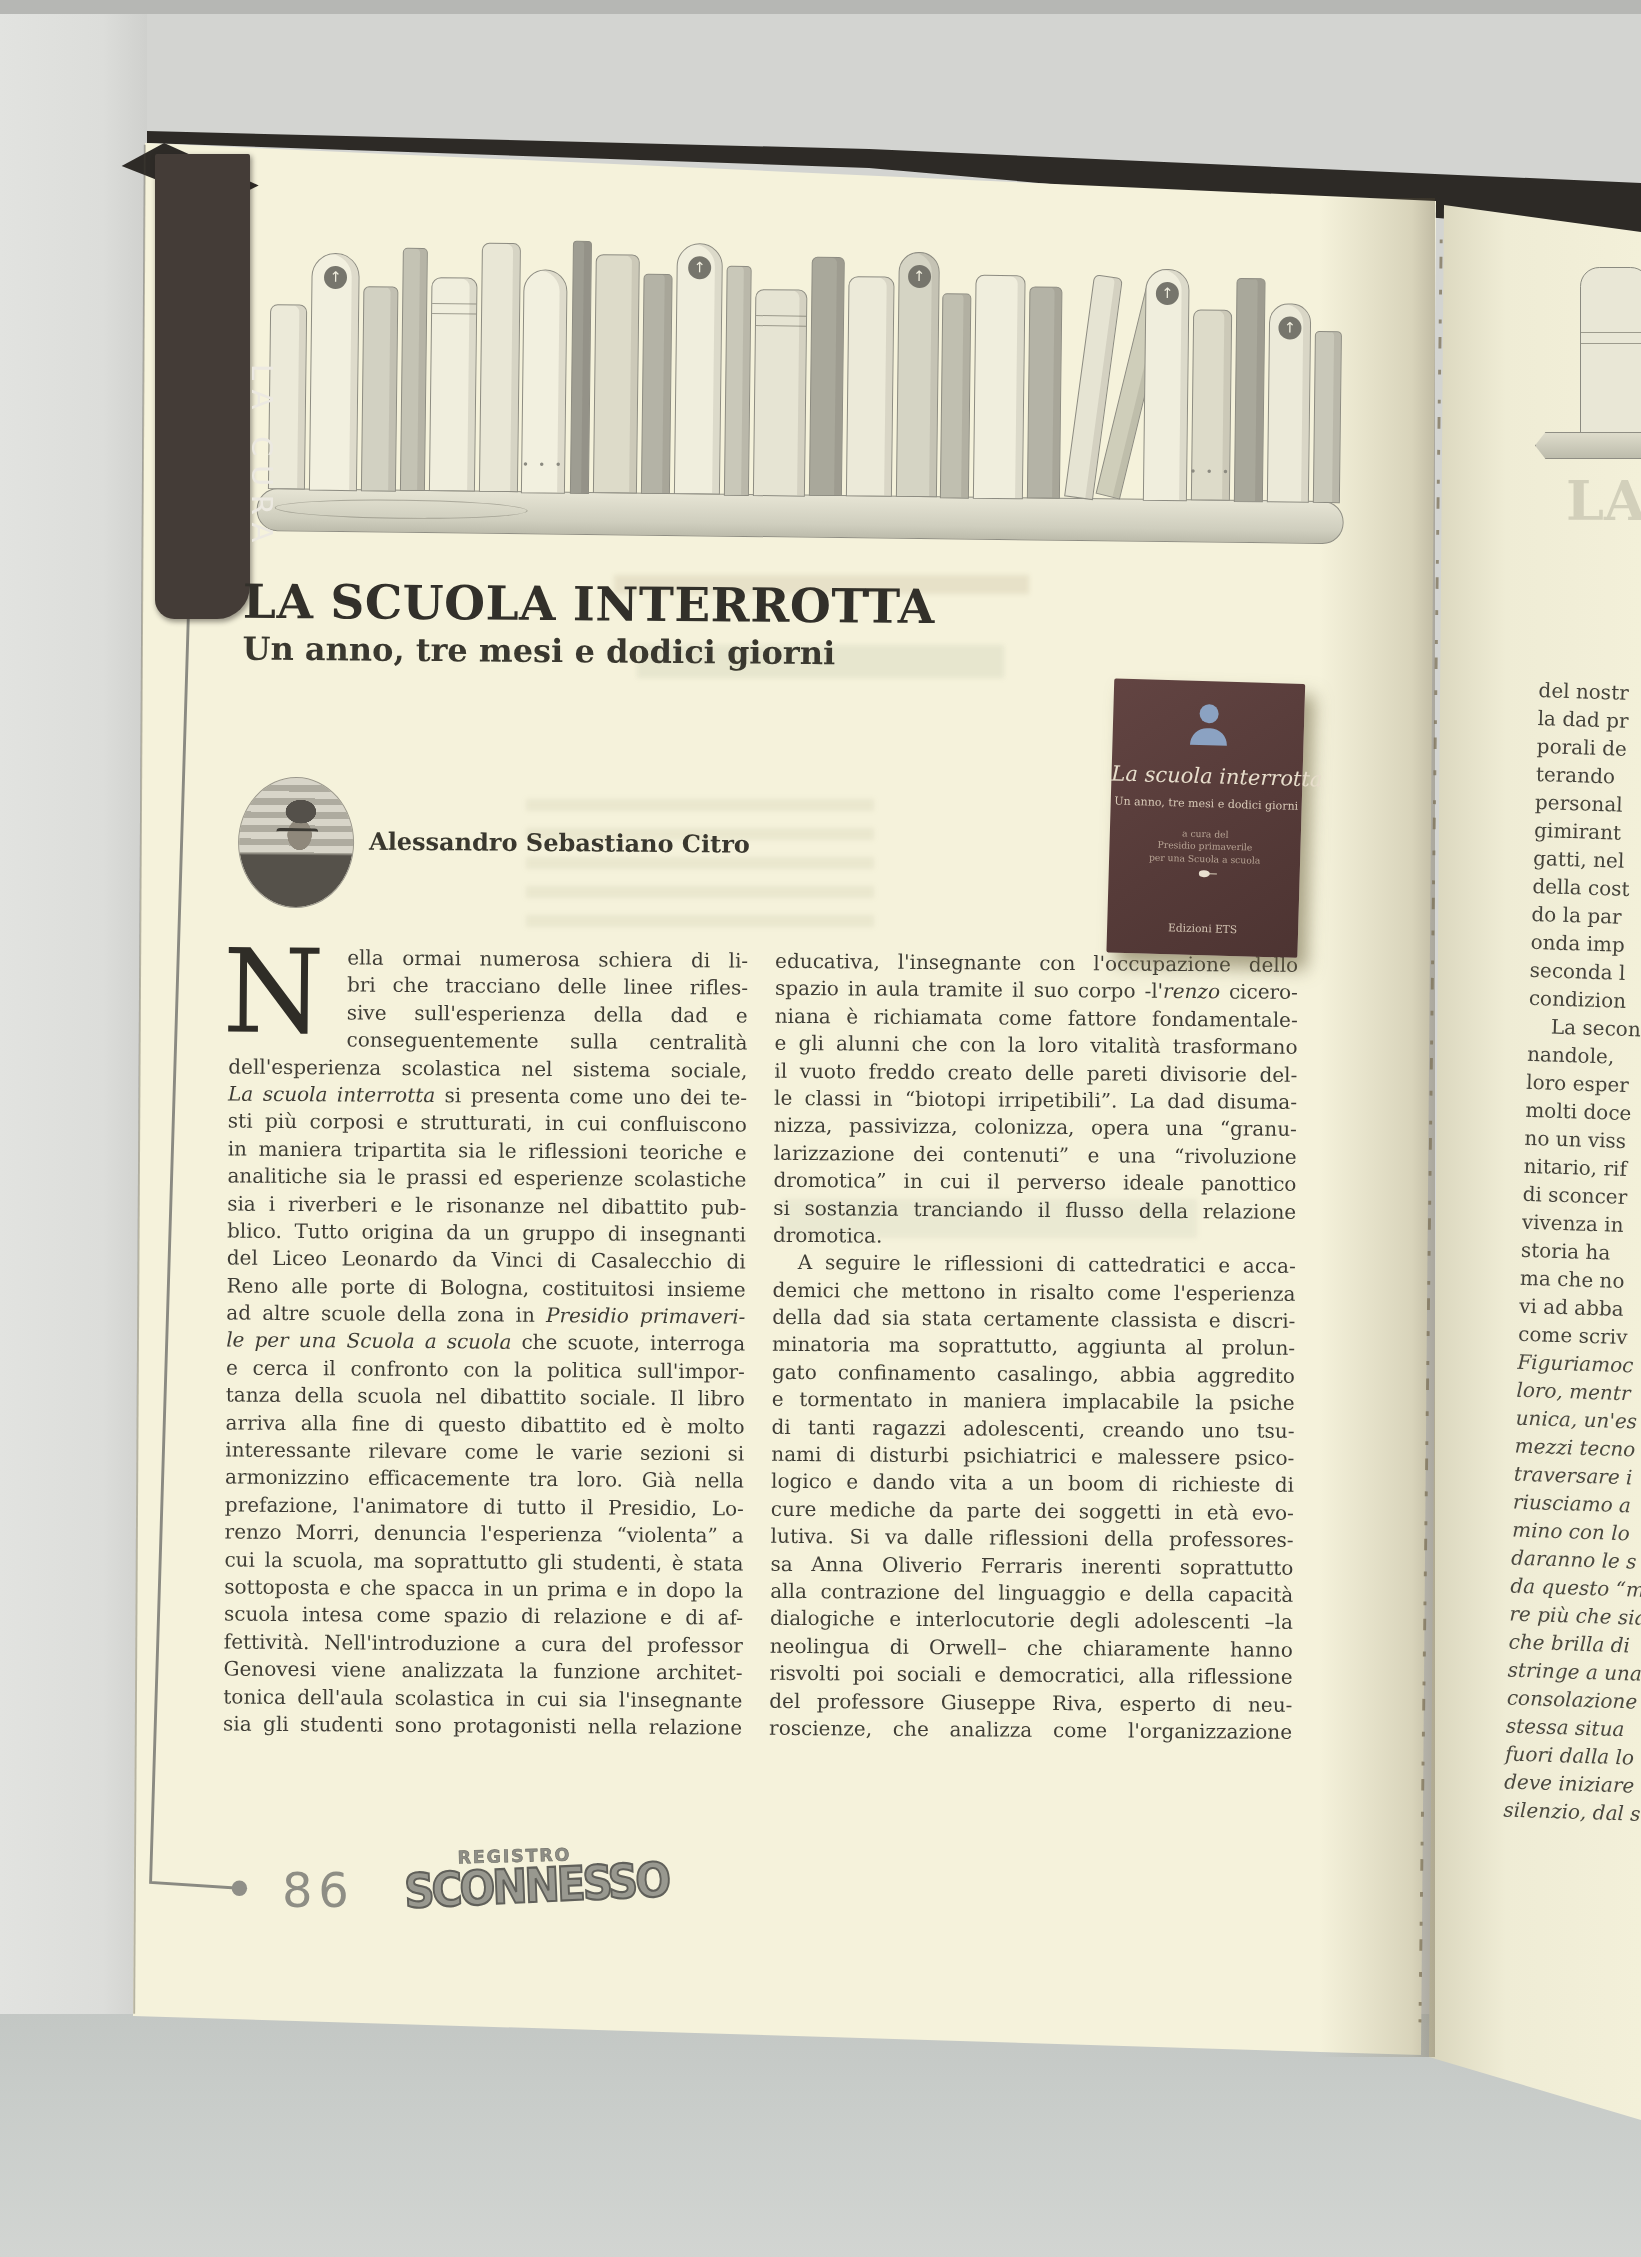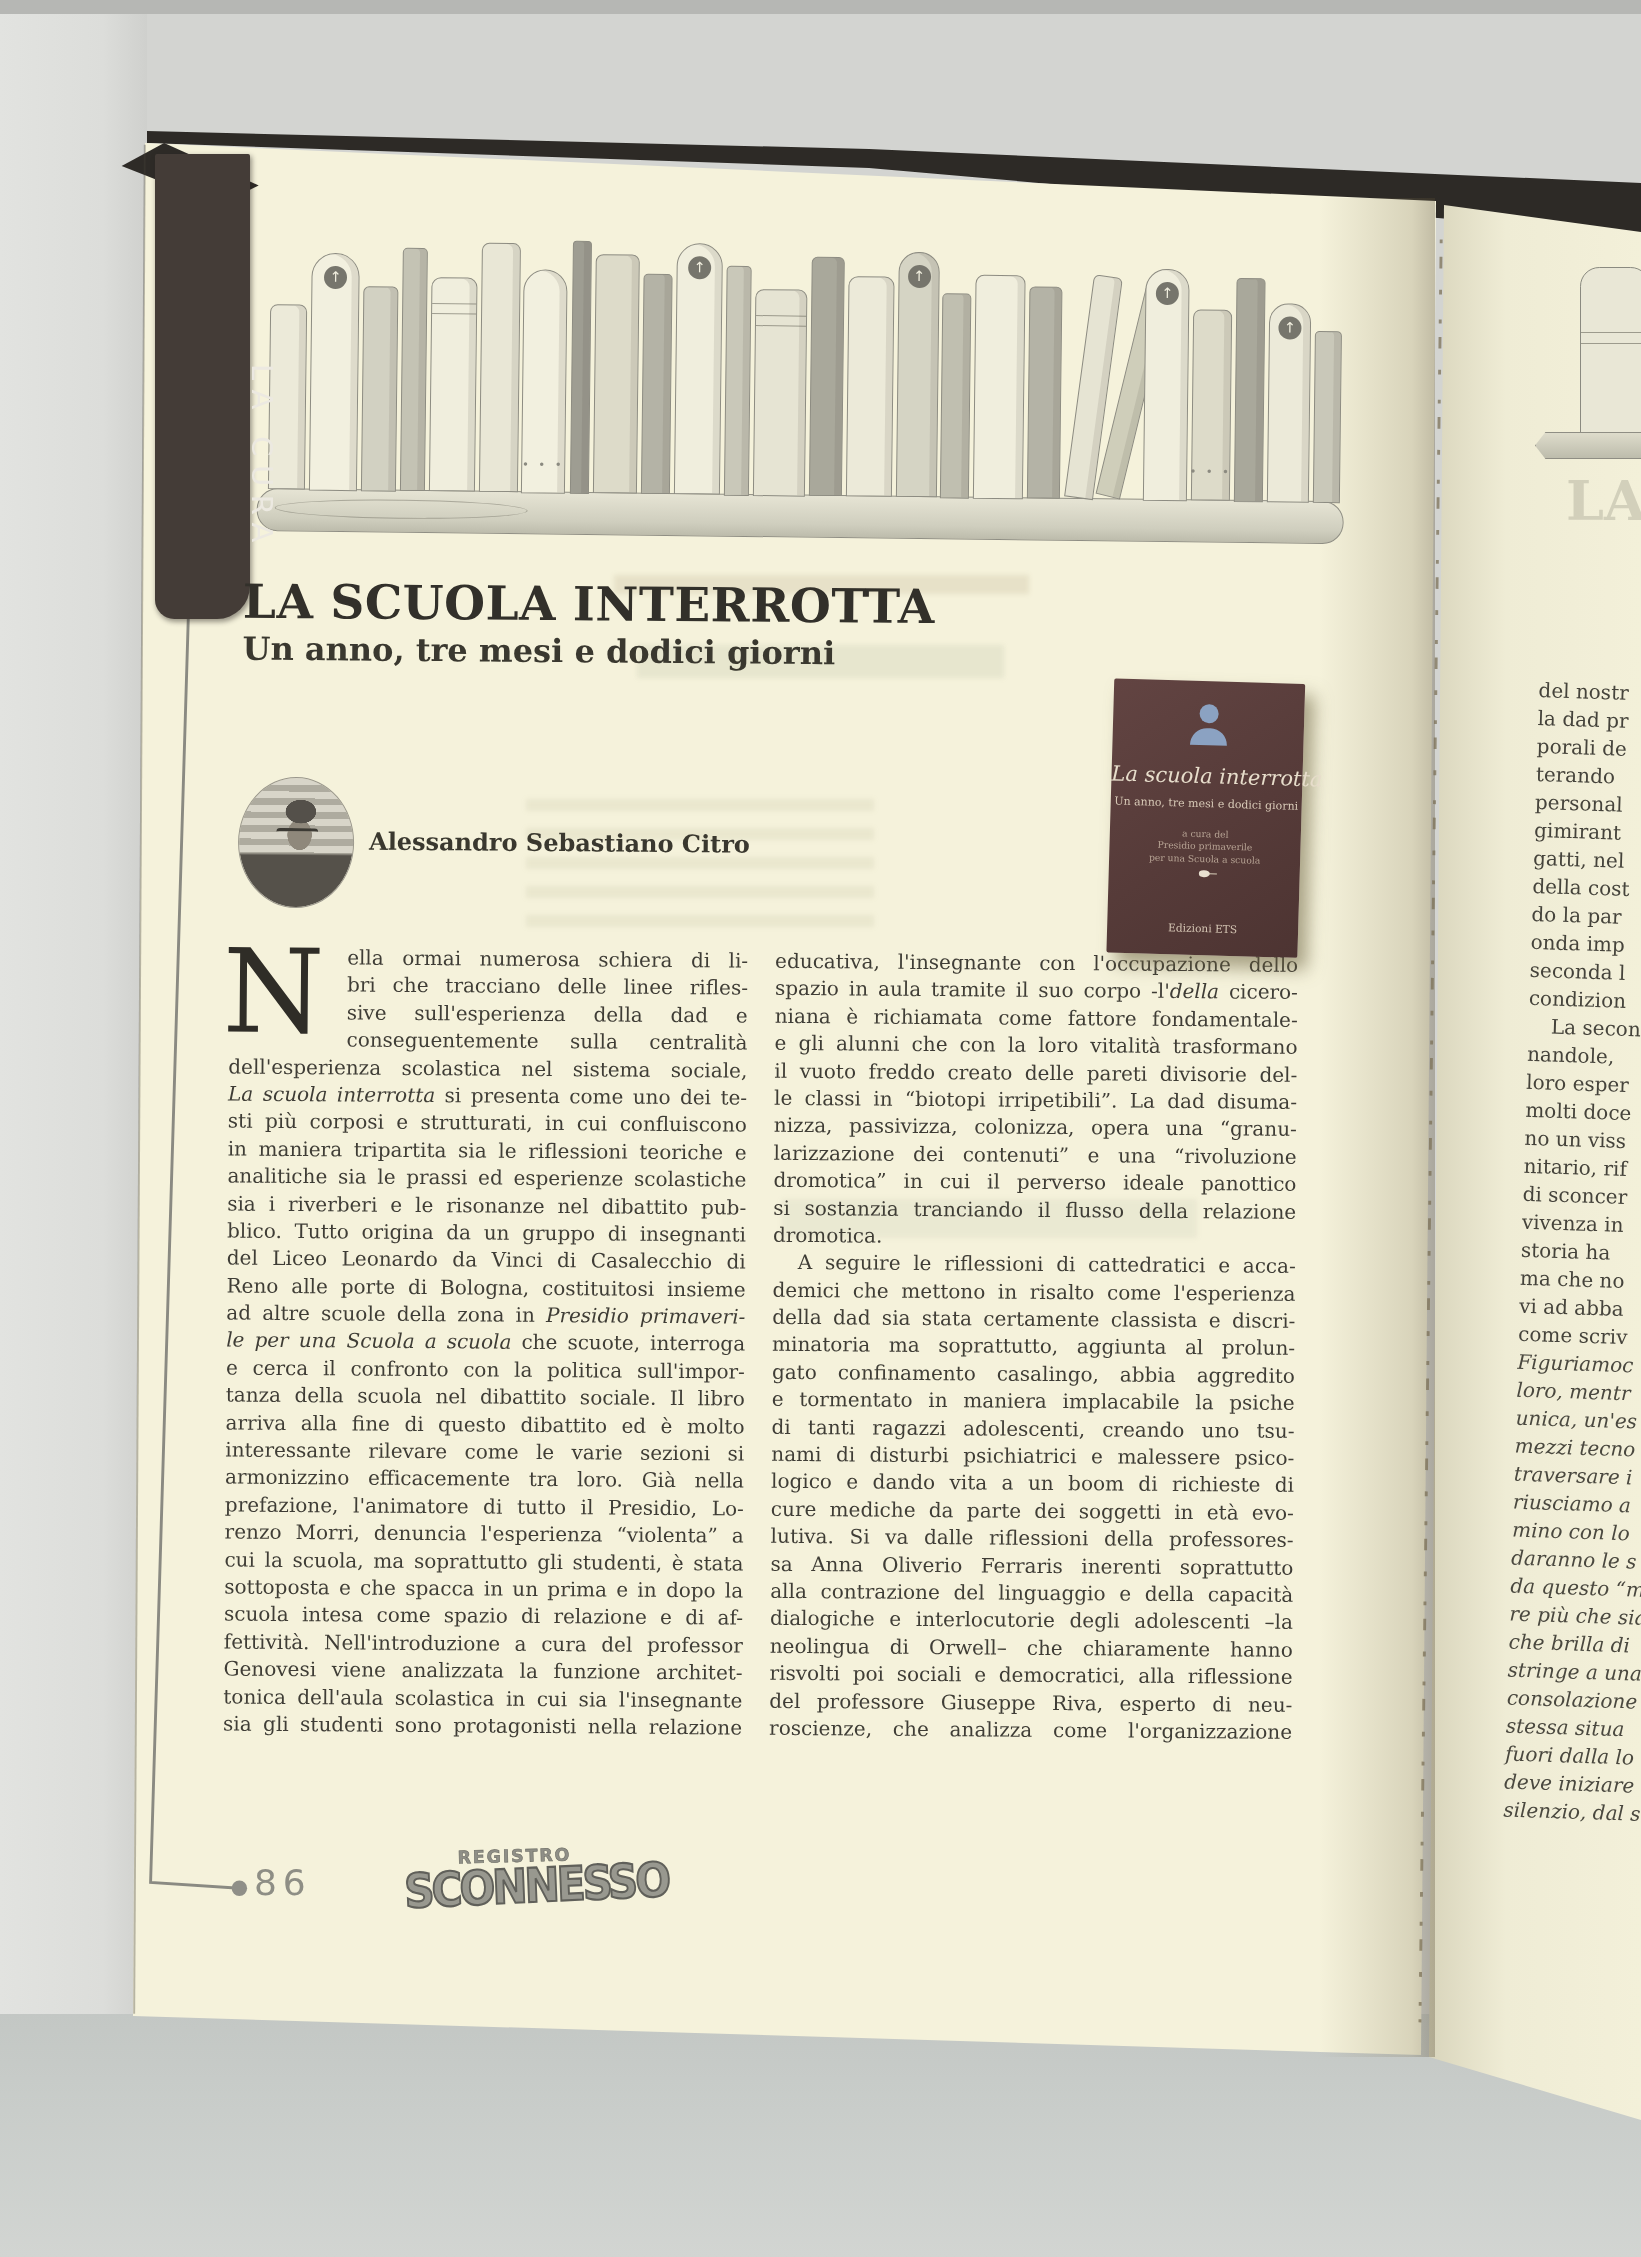--- a/index.html
+++ b/index.html
@@ -102,21 +102,21 @@
   #cover-glyph::after{content:"";position:absolute;left:10.6px;top:2.9px;width:7.7px;height:1.4px;background:#d9cfba;}
   #cover-publisher{left:0;right:0;top:241px;font-size:10.6px;color:#d6c7b5;}
   
   #rp-ghost-heading{left:1566px;top:469px;font-size:54px;font-weight:bold;color:#b9b7a4;opacity:.55;
       font-family:"DejaVu Serif",serif;}
   #frag-lines{left:1539px;top:676px;width:212px;transform:rotate(1.8deg);transform-origin:0 0;}
   .fline{height:28px;line-height:28px;font-size:20px;color:#45433b;white-space:nowrap;}
   .fline.it{font-style:italic;color:#4a483f;}
   .fline.i{text-indent:23px;}
   
-  #page-number{left:254px;top:1862px;font-family:"DejaVu Sans",sans-serif;font-size:36px;
+  #page-number{left:282px;top:1862px;font-family:"DejaVu Sans",sans-serif;font-size:48px;
       color:#8e8e85;letter-spacing:5.8px;}
   #logo{left:404px;top:1846px;width:222px;text-align:center;transform:rotate(-1.5deg);}
   #logo-top{font-family:"DejaVu Sans",sans-serif;font-weight:bold;font-size:17.4px;color:#8f8f87;
       letter-spacing:1.9px;-webkit-text-stroke:0.6px #6c6c64;}
   #logo-main{font-family:"DejaVu Sans",sans-serif;font-weight:bold;font-size:42px;color:#98988f;
       letter-spacing:-2.9px;-webkit-text-stroke:1.9px #60605a;transform:scaleY(1.12) rotate(-1deg);margin-top:-3.9px;}
 </style>
 </head>
 <body>
 
@@ -237,21 +237,21 @@
         <div class="bline j"><span>cui la scuola, ma soprattutto gli studenti, è stata</span></div>
         <div class="bline j"><span>sottoposta e che spacca in un prima e in dopo la</span></div>
         <div class="bline j"><span>scuola intesa come spazio di relazione e di af-</span></div>
         <div class="bline j"><span>fettività. Nell'introduzione a cura del professor</span></div>
         <div class="bline j"><span>Genovesi viene analizzata la funzione architet-</span></div>
         <div class="bline j"><span>tonica dell'aula scolastica in cui sia l'insegnante</span></div>
         <div class="bline j"><span>sia gli studenti sono protagonisti nella relazione</span></div>
       </div>
     <div class="abs" id="col2">
         <div class="bline j"><span>educativa, l'insegnante con l'occupazione dello</span></div>
-        <div class="bline j"><span>spazio in aula tramite il suo corpo -l'</span><i>della</i><span> cicero-</span></div>
+        <div class="bline j"><span>spazio in aula tramite il suo corpo -l'</span><i>renzo</i><span> cicero-</span></div>
         <div class="bline j"><span>niana è richiamata come fattore fondamentale-</span></div>
         <div class="bline j"><span>e gli alunni che con la loro vitalità trasformano</span></div>
         <div class="bline j"><span>il vuoto freddo creato delle pareti divisorie del-</span></div>
         <div class="bline j"><span>le classi in “biotopi irripetibili”. La dad disuma-</span></div>
         <div class="bline j"><span>nizza, passivizza, colonizza, opera una “granu-</span></div>
         <div class="bline j"><span>larizzazione dei contenuti” e una “rivoluzione</span></div>
         <div class="bline j"><span>dromotica” in cui il perverso ideale panottico</span></div>
         <div class="bline j"><span>si sostanzia tranciando il flusso della relazione</span></div>
         <div class="bline e"><span>dromotica.</span></div>
         <div class="bline i j"><span>A seguire le riflessioni di cattedratici e acca-</span></div>

